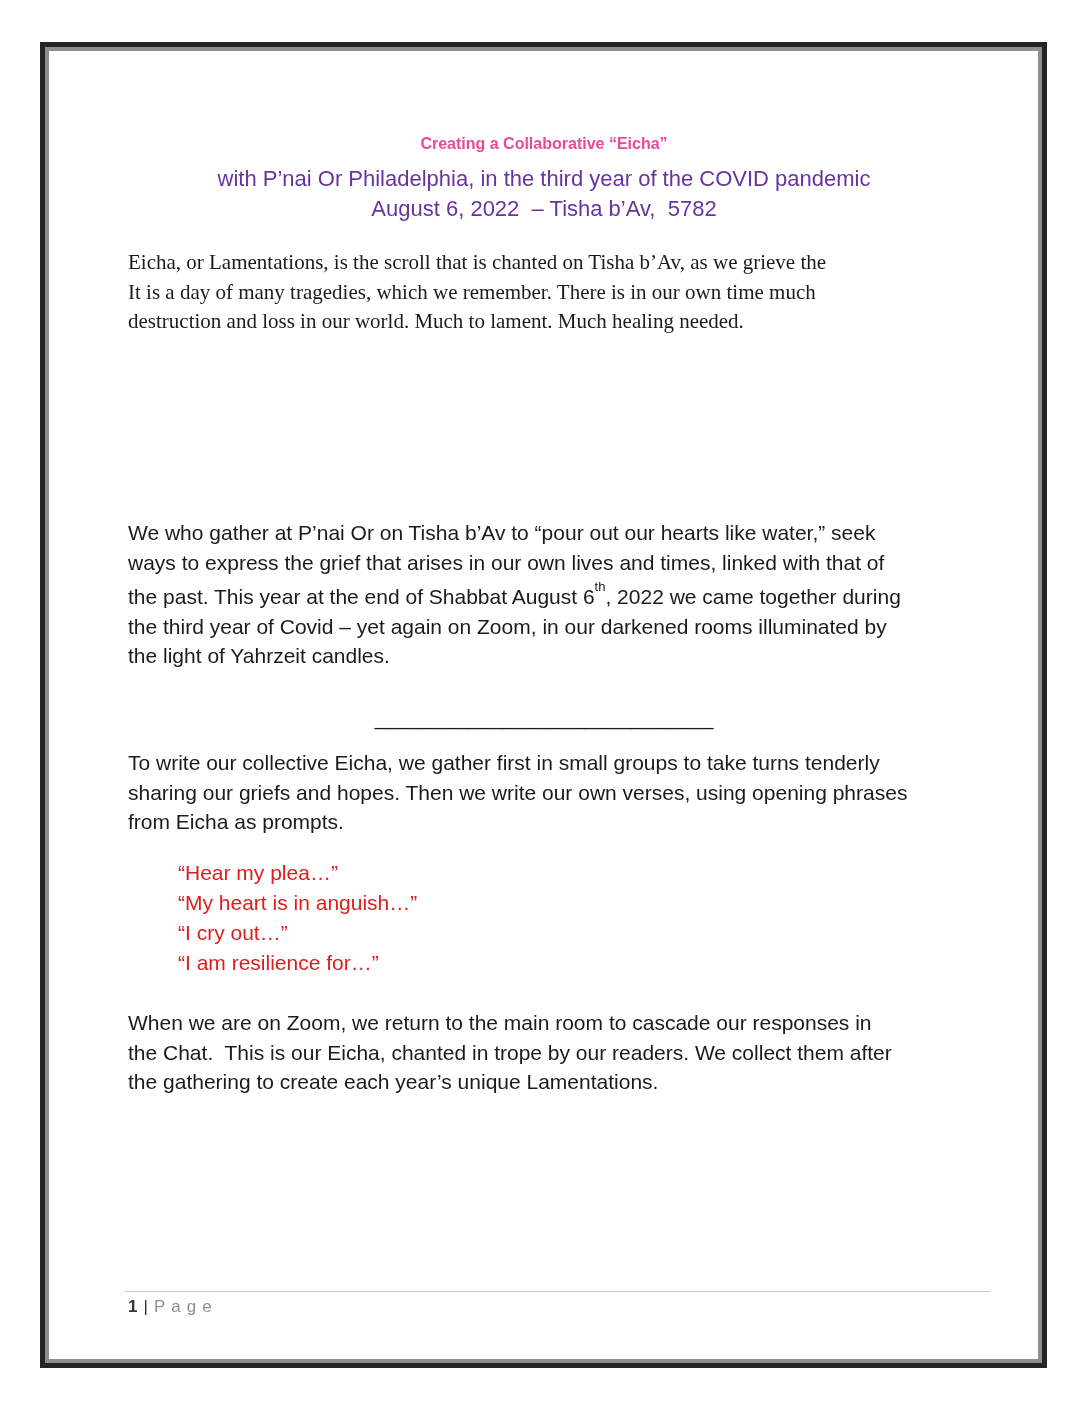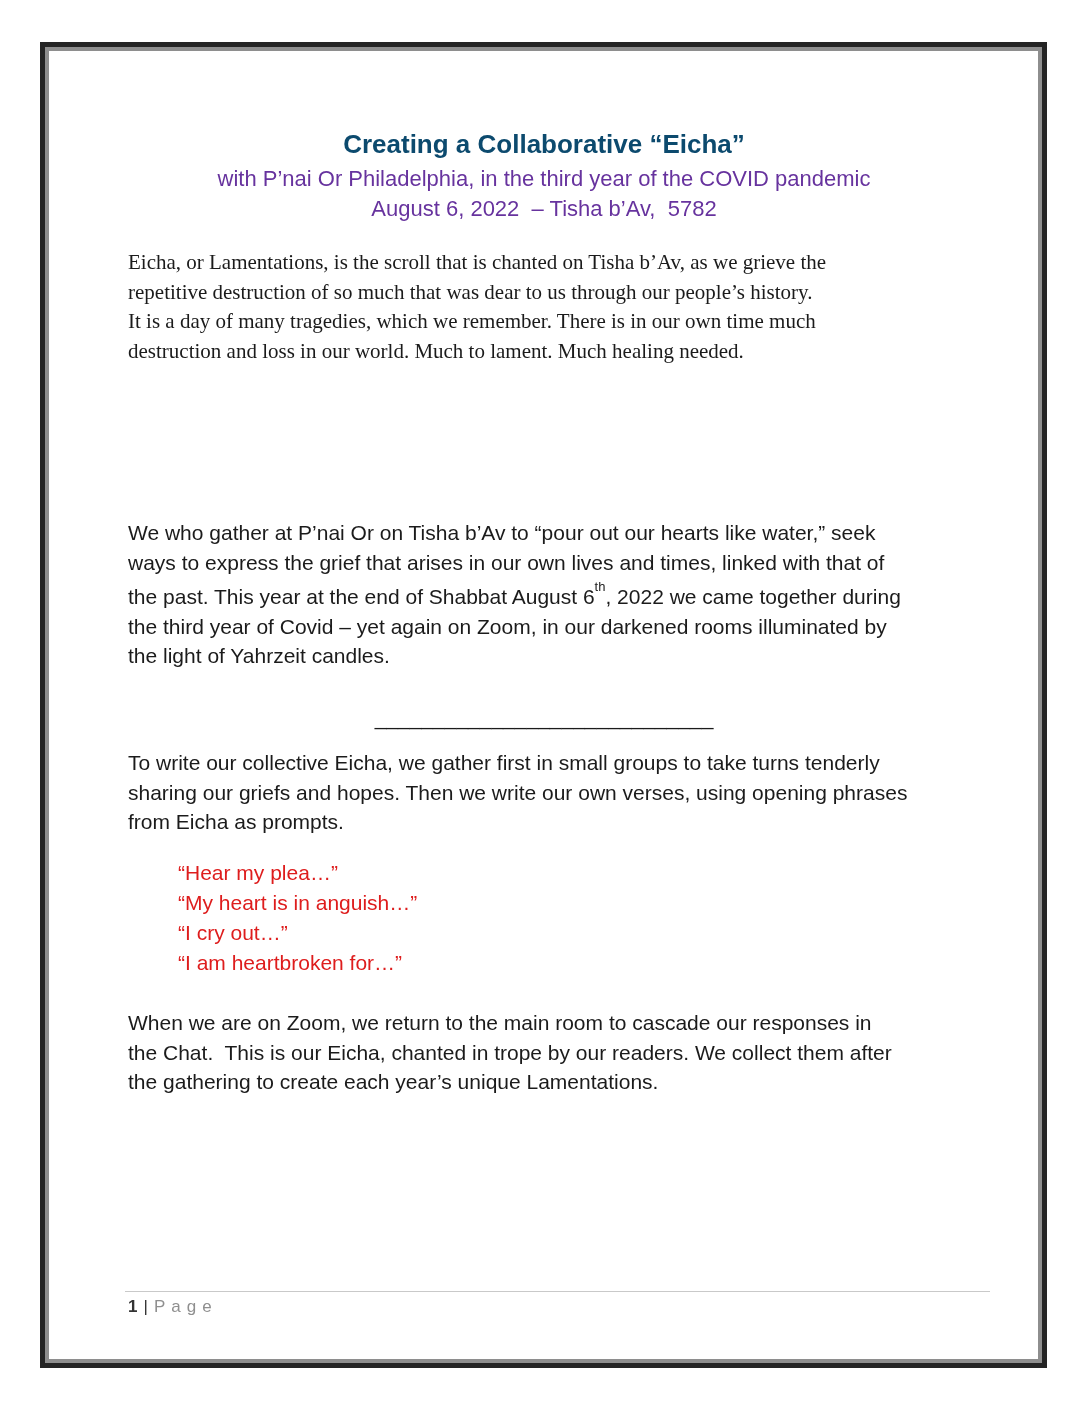--- a/index.html
+++ b/index.html
@@ -26,23 +26,23 @@
   }
   .heading-block {
     position: absolute;
     left: 128px;
     width: 832px;
     text-align: center;
     white-space: pre;
   }
   .doc-title {
     top: 128px;
-    font-size: 26px;
+    font-size: 16px;
     font-weight: bold;
-    color: #0c4a6e;
+    color: #ec4899;
     line-height: 32px;
   }
   .doc-subtitle1 {
     top: 164px;
     font-size: 22px;
     color: #67339e;
     line-height: 30px;
   }
   .doc-subtitle2 {
     top: 194px;
@@ -111,21 +111,20 @@
 <div class="page">
 
   <div class="frame"></div>
 
   <div class="heading-block doc-title">Creating a Collaborative “Eicha”</div>
   <div class="heading-block doc-subtitle1">with P’nai Or Philadelphia, in the third year of the COVID pandemic</div>
   <div class="heading-block doc-subtitle2">August 6, 2022  – Tisha b’Av,  5782</div>
 
   <div class="para" style="top:248px;font-family:Liberation Serif, serif;">
     <div class="line">Eicha, or Lamentations, is the scroll that is chanted on Tisha b’Av, as we grieve the</div>
-    <div class="line">repetitive destruction of so much that was dear to us through our people’s history.</div>
     <div class="line">It is a day of many tragedies, which we remember. There is in our own time much</div>
     <div class="line">destruction and loss in our world. Much to lament. Much healing needed.</div>
   </div>
 
 
   <div class="para" style="top:518px;">
     <div class="line">We who gather at P’nai Or on Tisha b’Av to “pour out our hearts like water,” seek</div>
     <div class="line">ways to express the grief that arises in our own lives and times, linked with that of</div>
     <div class="line"><span>the past. This year at the end of Shabbat August 6</span><sup class="ss">th</sup><span>, 2022 we came together during</span></div>
     <div class="line">the third year of Covid – yet again on Zoom, in our darkened rooms illuminated by</div>
@@ -137,21 +136,21 @@
   <div class="para" style="top:748px;">
     <div class="line">To write our collective Eicha, we gather first in small groups to take turns tenderly</div>
     <div class="line">sharing our griefs and hopes. Then we write our own verses, using opening phrases</div>
     <div class="line">from Eicha as prompts.</div>
   </div>
 
   <div class="prompts">
     <div class="line">“Hear my plea…”</div>
     <div class="line">“My heart is in anguish…”</div>
     <div class="line">“I cry out…”</div>
-    <div class="line">“I am heartbroken for…”</div>
+    <div class="line">“I am resilience for…”</div>
   </div>
 
   <div class="para" style="top:1008px;">
     <div class="line">When we are on Zoom, we return to the main room to cascade our responses in</div>
     <div class="line">the Chat.  This is our Eicha, chanted in trope by our readers. We collect them after</div>
     <div class="line">the gathering to create each year’s unique Lamentations.</div>
   </div>
 
   <div class="footer-rule"></div>
   <div class="footer-text"><span class="pgnum">1</span><span class="pgsep">|</span><span class="pglabel">Page</span></div>

